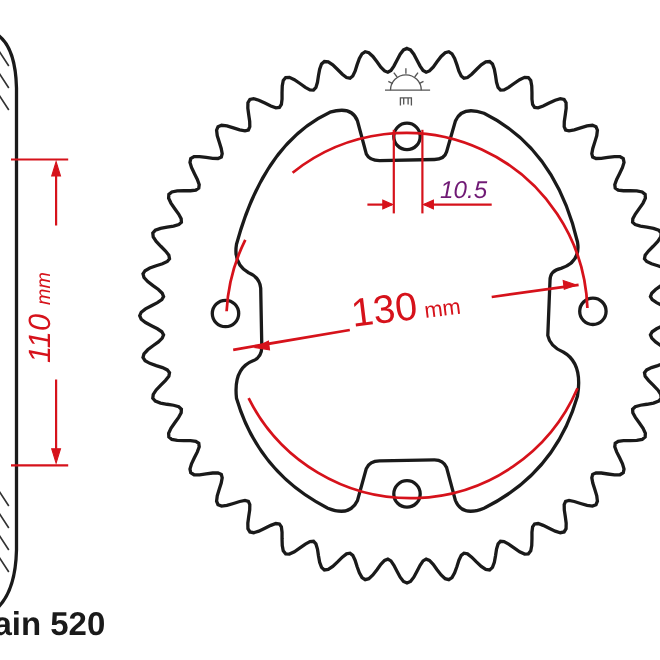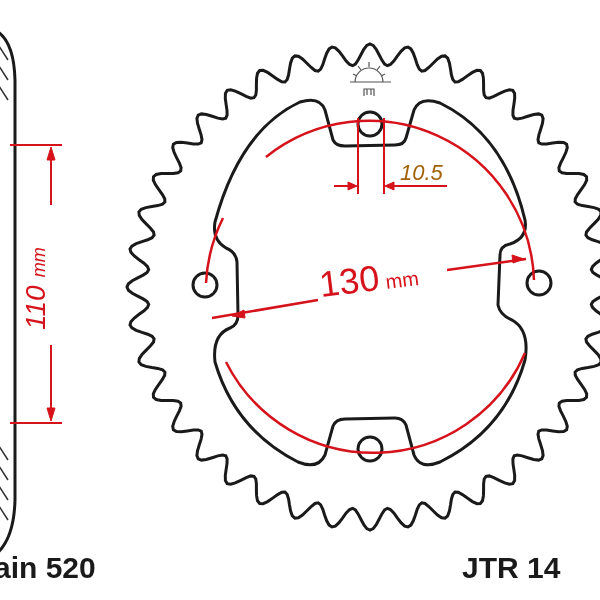--- a/index.html
+++ b/index.html
@@ -3,21 +3,21 @@
 <meta charset="utf-8">
 <style>
   html,body{margin:0;padding:0;background:#ffffff;}
   #stage{position:relative;width:600px;height:600px;overflow:hidden;background:#ffffff;font-family:"Liberation Sans",sans-serif;}
   svg{position:absolute;left:0;top:0;}
   .lbl{position:absolute;font-family:"Liberation Sans",sans-serif;}
   #chain-label{left:-6px;top:551px;font-size:30px;font-weight:bold;color:#1a1a1a;white-space:nowrap;letter-spacing:0px;}
   #part-label{left:462px;top:551px;font-size:30px;font-weight:bold;color:#1a1a1a;white-space:nowrap;}
   #dim-130{left:322px;top:264px;font-size:36px;color:#d6121b;transform:rotate(-7deg);transform-origin:left bottom;white-space:nowrap;}
   #dim-130-unit{font-size:20px;margin-left:6px;}
-  #dim-105{left:400px;top:160px;font-size:22px;font-style:italic;color:#a16207;}
+  #dim-105{left:400px;top:160px;font-size:22px;font-style:italic;color:#701a75;}
   #dim-110{left:20px;top:330px;font-size:28px;font-style:italic;color:#d6121b;transform:rotate(-90deg);transform-origin:left top;white-space:nowrap;}
   #dim-110-unit{font-size:18px;margin-left:8px;}
 </style>
 </head>
 <body>
 
 <div id="stage">
   <svg width="600" height="600" viewBox="0 0 600 600">
 
     <g>
@@ -103,14 +103,13 @@
     </g>
   </svg>
 
   <div id="dim-110" class="lbl"><span>110</span><span id="dim-110-unit">mm</span></div>
 
   <div id="dim-130" class="lbl"><span>130</span><span id="dim-130-unit">mm</span></div>
 
   <div id="dim-105" class="lbl">10.5</div>
 
   <div id="chain-label" class="lbl">ain 520</div>
-  <div id="part-label" class="lbl">JTR 14</div>
 </div>
 
 </body></html>

